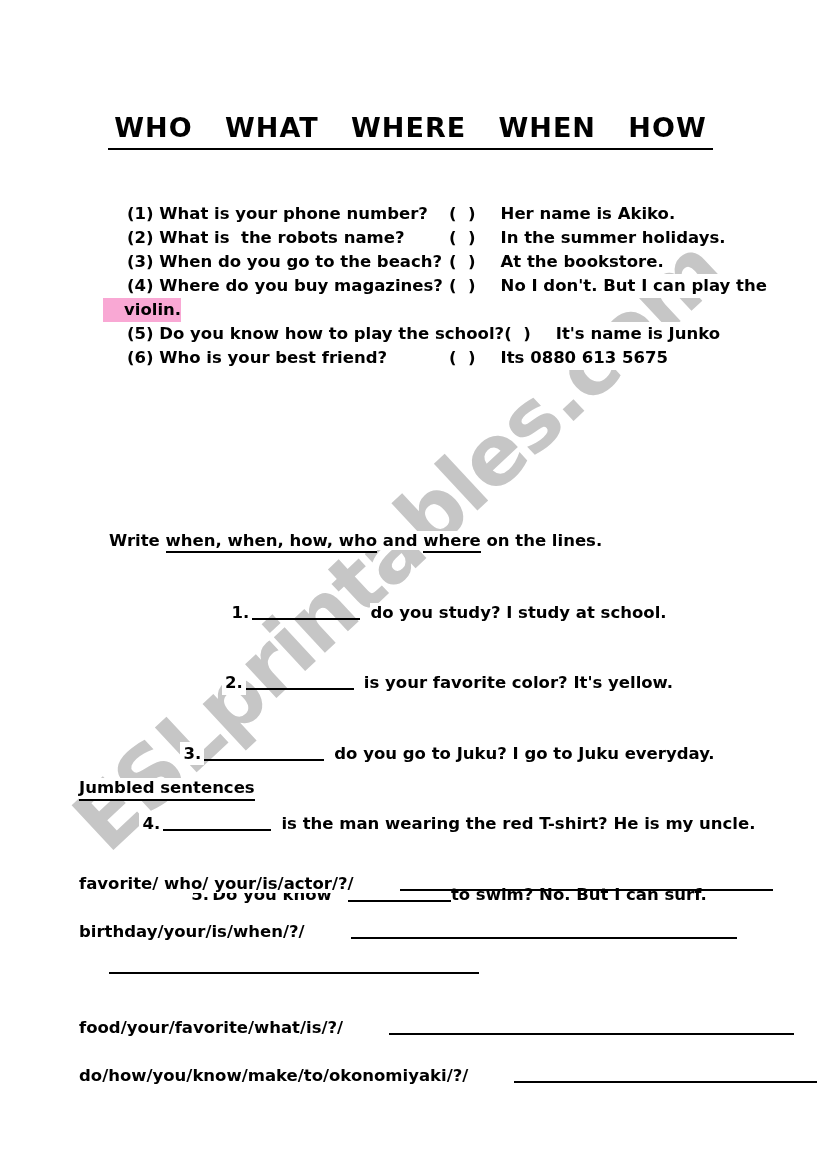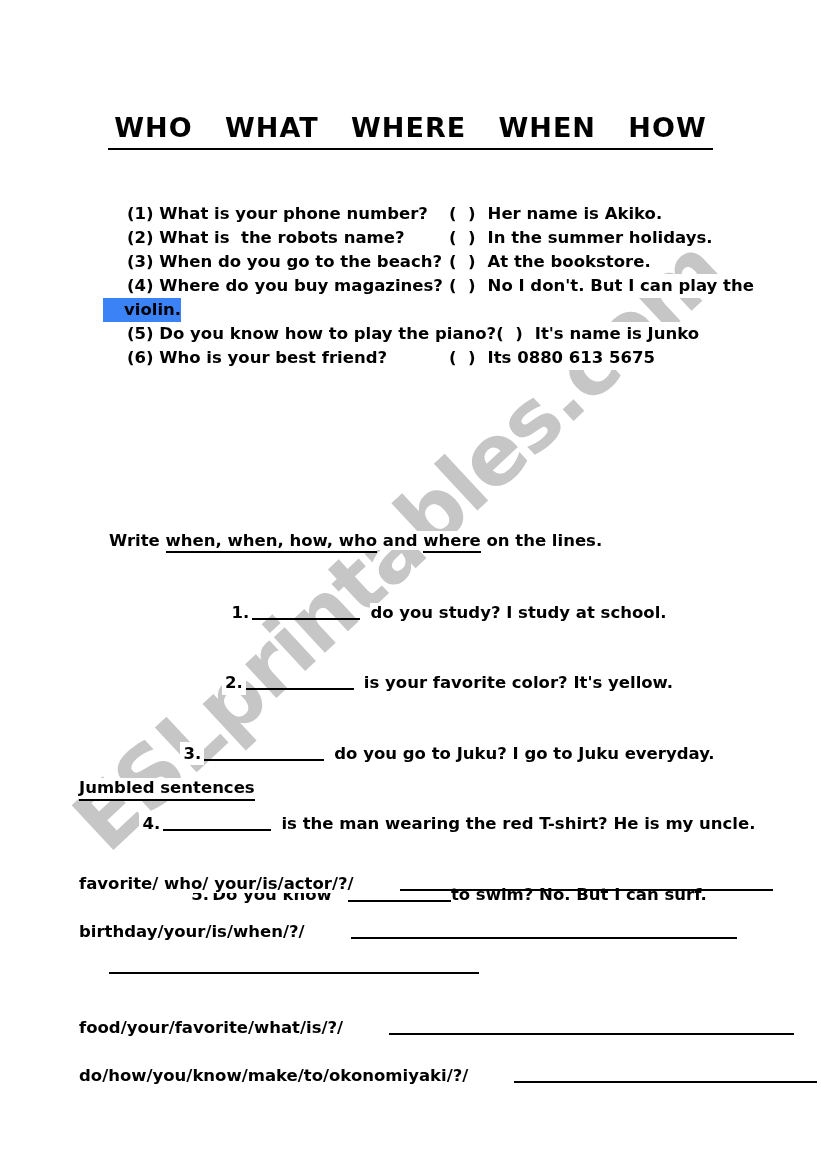--- a/index.html
+++ b/index.html
@@ -46,22 +46,22 @@
     padding: 0 6px 5px 6px;
     background: #fff;
   }
 
   
   .matching { top: 202px; left: 103px; width: 700px; font-size: 16.5px; }
   .m-row { display: flex; align-items: baseline; line-height: 24px; }
   .m-q { flex: 0 0 auto; min-width: 322px; white-space: pre; background: #fff; margin-left: 24px; }
   .m-num { display: inline; }
   .m-paren { white-space: pre; background: #fff; }
-  .m-ans { margin-left: 12px; white-space: pre; background: #fff; }
-  .m-cont { line-height: 24px; padding-left: 21px; background: #3b82f6; width: fit-content; }
+  .m-ans { margin-left: 25px; white-space: pre; background: #fff; }
+  .m-cont { line-height: 24px; padding-left: 21px; background: #f9a8d4; width: fit-content; }
 
   
   .instruction { top: 505px; left: 86px; font-size: 16.5px; line-height: 24px; white-space: pre; }
   .instruction span { background: #fff; }
   .instruction .u { border-bottom: 2px solid #000; padding-bottom: 1px; }
 
   
   .fillin { top: 577px; left: 105px; font-size: 16.5px; }
   .f-row { line-height: 23.5px; white-space: pre; text-align: center; }
   .f-row > span { background: #fff; }
@@ -130,21 +130,21 @@
       <span class="m-paren">(  )</span>
       <span class="m-ans">At the bookstore.</span>
     </div>
     <div class="m-row">
       <span class="m-q"><span class="m-num">(4) </span><span>Where do you buy magazines?</span></span>
       <span class="m-paren">(  )</span>
       <span class="m-ans">No I don't. But I can play the</span>
     </div>
     <div class="m-cont">violin.</div>
     <div class="m-row">
-      <span class="m-q"><span class="m-num">(5) </span><span>Do you know how to play the piano?</span></span>
+      <span class="m-q"><span class="m-num">(5) </span><span>Do you know how to play the school?</span></span>
       <span class="m-paren">(  )</span>
       <span class="m-ans">It's name is Junko</span>
     </div>
     <div class="m-row">
       <span class="m-q"><span class="m-num">(6) </span><span>Who is your best friend?</span></span>
       <span class="m-paren">(  )</span>
       <span class="m-ans">Its 0880 613 5675</span>
     </div>
   </div>
 

